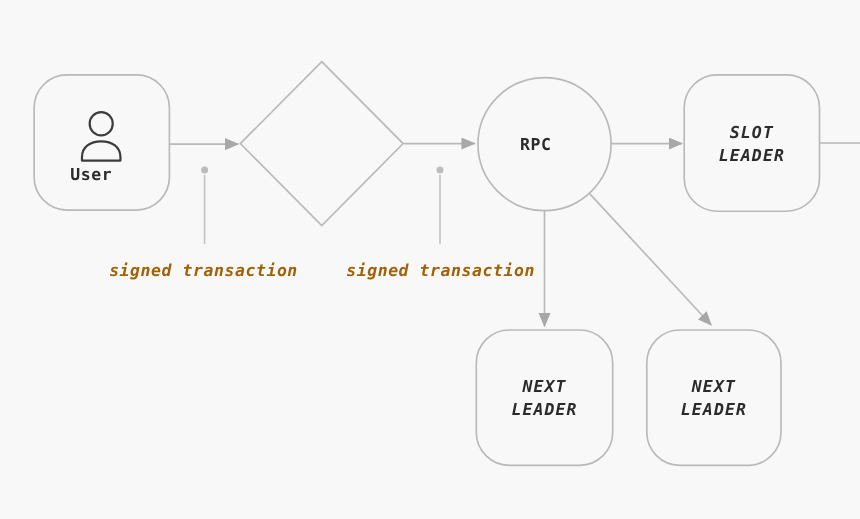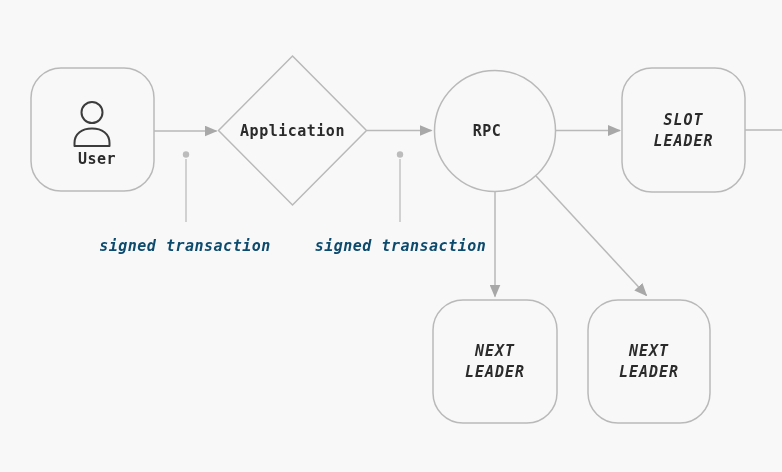--- a/index.html
+++ b/index.html
@@ -28,21 +28,21 @@
     white-space: nowrap;
   }
   .node-label.two-line { line-height: 21px; letter-spacing: 1px; }
   .node-label.two-line span { display: block; font-style: italic; }
   .edge-label {
     position: absolute;
     text-align: center;
     font-size: 15px;
     font-style: italic;
     font-weight: 600;
-    color: #0c4a6e;
+    color: #a16207;
     letter-spacing: 0.5px;
     line-height: 18px;
     white-space: nowrap;
   }
 </style>
 </head>
 <body>
 
 <div class="canvas">
 
@@ -71,23 +71,22 @@
     <line x1="186" y1="159" x2="186" y2="222" stroke="#c4c4c4" stroke-width="1.5"></line>
     <circle cx="400" cy="154.5" r="3.2" fill="#bcbcbc"></circle>
     <line x1="400" y1="159" x2="400" y2="222" stroke="#c4c4c4" stroke-width="1.5"></line>
 
     <g>
       <circle cx="92" cy="112.5" r="10.5" fill="none" stroke="#3c3c3c" stroke-width="2"></circle>
       <path d="M74.5,146 L74.5,143 C74.5,133.5 82,128.5 92,128.5 C102,128.5 109.5,133.5 109.5,143 L109.5,146 Z" fill="none" stroke="#3c3c3c" stroke-width="2" stroke-linejoin="round"></path>
     </g>
   </svg>
 
-  <div class="node-label" style="left:31px; top:150px; width:132px;">User</div>
+  <div class="node-label" style="left:17px; top:150px; width:132px;">User</div>
 
-  <div class="node-label" style="left:218px; top:122px; width:149px;">Application</div>
 
   <div class="node-label" style="left:426px; top:122px; width:122px;">RPC</div>
 
   <div class="node-label two-line" style="left:622px; top:110px; width:123px;">
     <span>SLOT</span>
     <span>LEADER</span>
   </div>
 
   <div class="node-label two-line" style="left:433px; top:341px; width:124px;">
     <span>NEXT</span>

